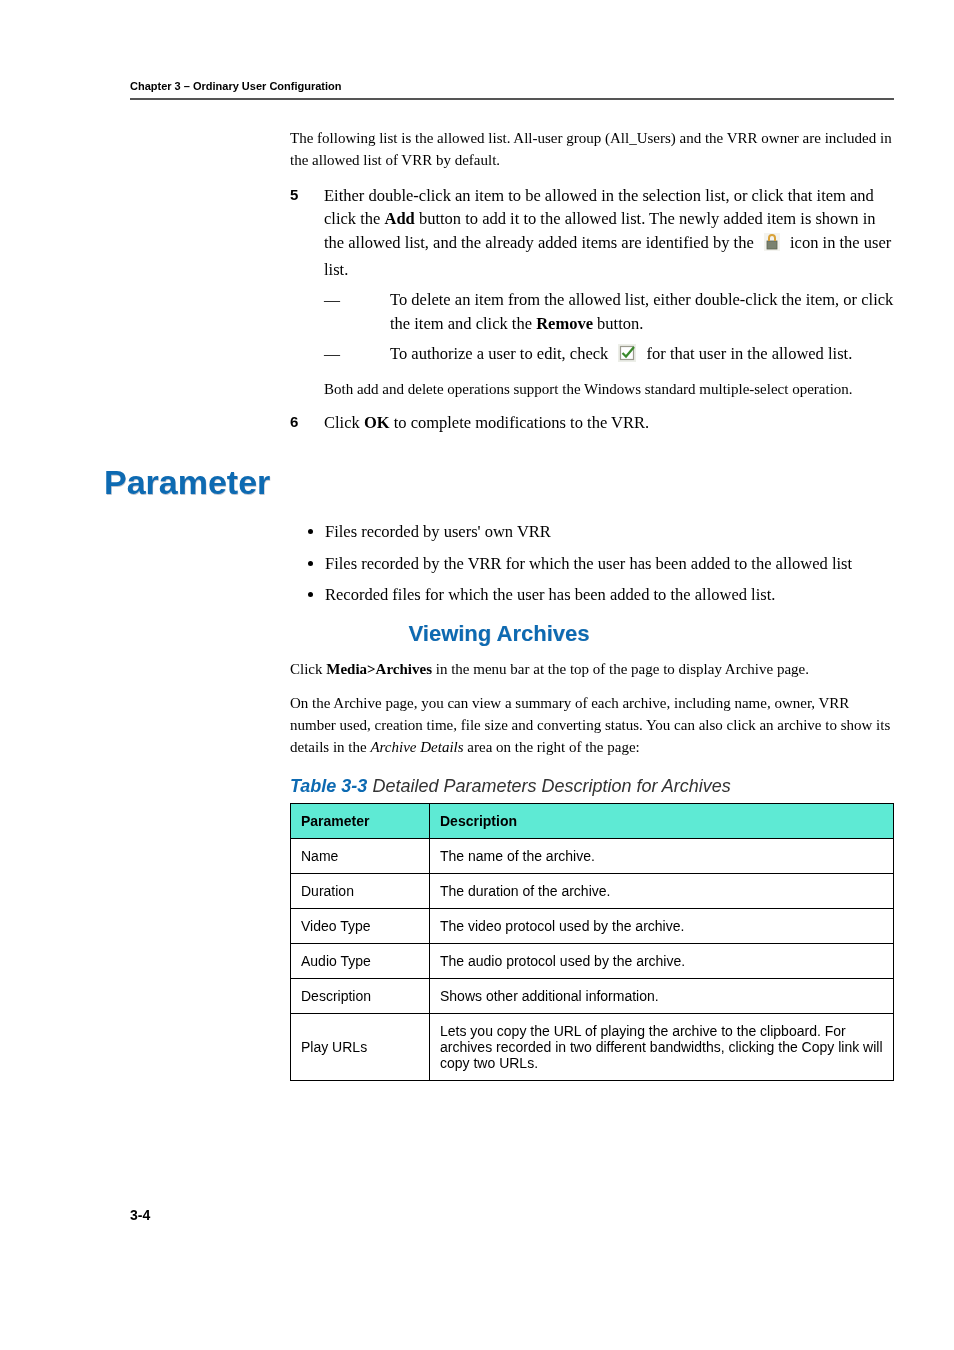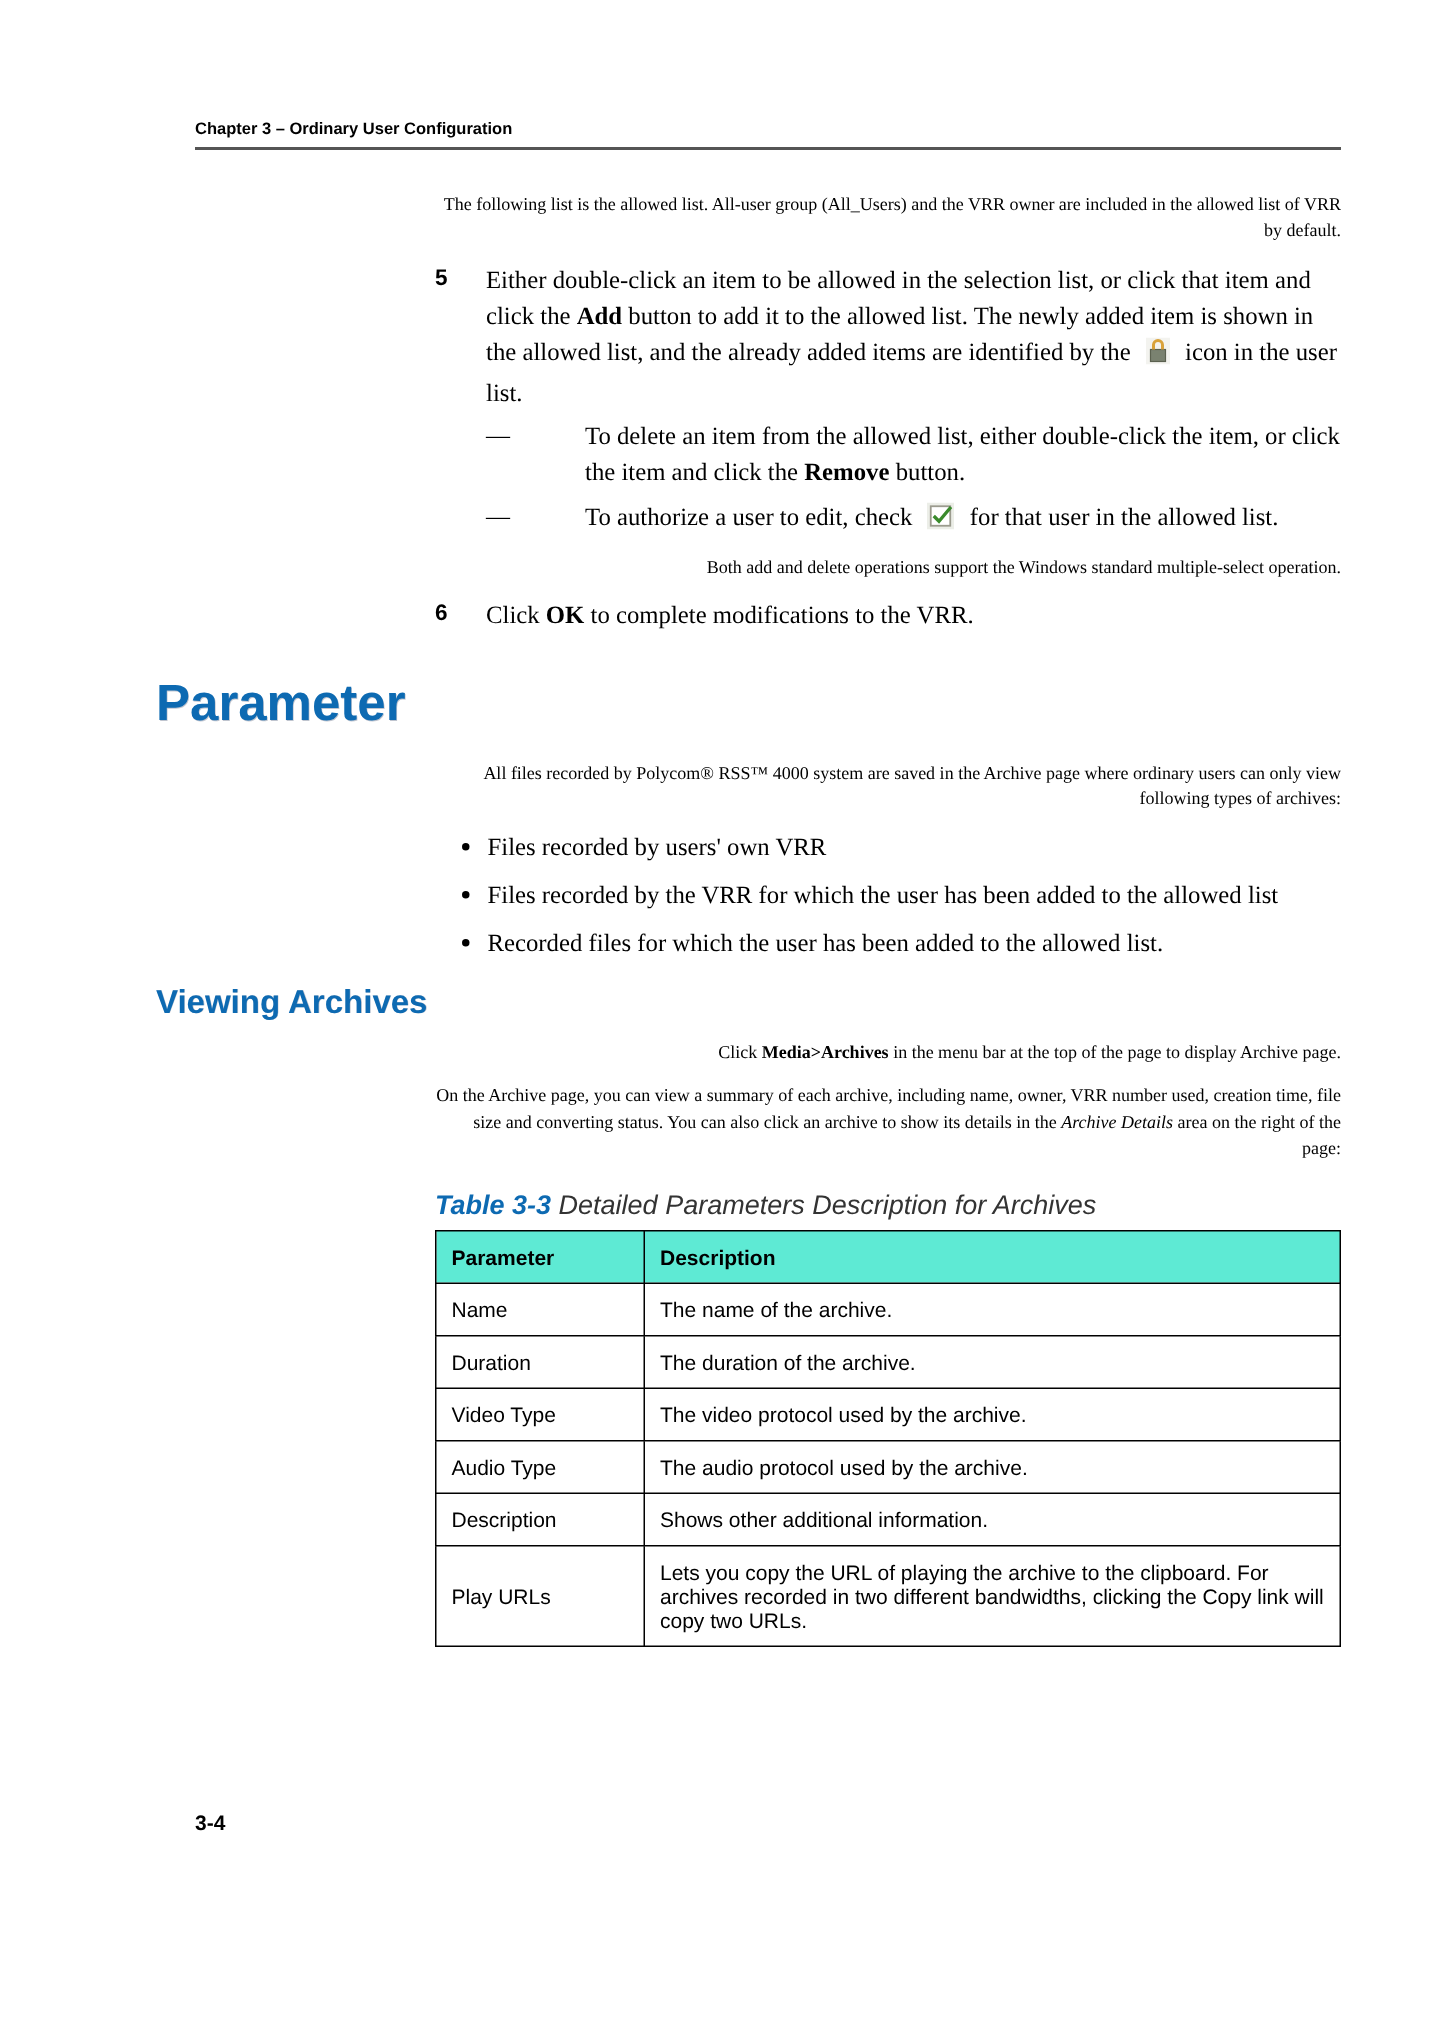--- a/index.html
+++ b/index.html
@@ -24,24 +24,23 @@
   }
   .rule {
     border: none;
     border-top: 2px solid #555;
     margin: 6px 0 28px 0;
   }
   .content-col {
     margin-left: 160px;
   }
   .para {
-    font-size: 12px;
+    font-size: 15px;
     line-height: 1.45;
     margin: 0 0 12px 0;
-    text-align: right;
   }
   .step-row {
     display: flex;
     align-items: flex-start;
     margin-bottom: 10px;
   }
   .step-num {
     font-family: Arial, Helvetica, sans-serif;
     font-weight: bold;
     font-size: 15px;
@@ -83,20 +82,21 @@
     margin: 28px 0 18px -26px;
     text-shadow: 0.5px 0.5px 0 rgba(0, 20, 60, 0.25);
   }
   h2.subsection-title {
     font-family: Arial, Helvetica, sans-serif;
     color: #0d6ab2;
     font-size: 22px;
     font-weight: bold;
     margin: 14px 0 12px -26px;
     text-shadow: 0.4px 0.4px 0 rgba(0, 20, 60, 0.25);
+    text-align: center;
   }
   ul.bullets {
     list-style: disc;
     padding-left: 24px;
     margin: 4px 0 12px 0;
   }
   ul.bullets li {
     font-size: 16.5px;
     line-height: 1.45;
     margin-bottom: 8px;
@@ -206,21 +206,20 @@
       <div class="step-body">
         <span>Click </span><span class="bold">OK</span><span> to complete modifications to the VRR.</span>
       </div>
     </div>
 
   </div>
 
   <h1 class="section-title">Parameter</h1>
 
   <div class="content-col">
-    <p class="para">All files recorded by Polycom® RSS™ 4000 system are saved in the Archive page where ordinary users can only view following types of archives:</p>
     <ul class="bullets">
       <li>Files recorded by users' own VRR</li>
       <li>Files recorded by the VRR for which the user has been added to the allowed list</li>
       <li>Recorded files for which the user has been added to the allowed list.</li>
     </ul>
   </div>
 
   <h2 class="subsection-title">Viewing Archives</h2>
 
   <div class="content-col">

